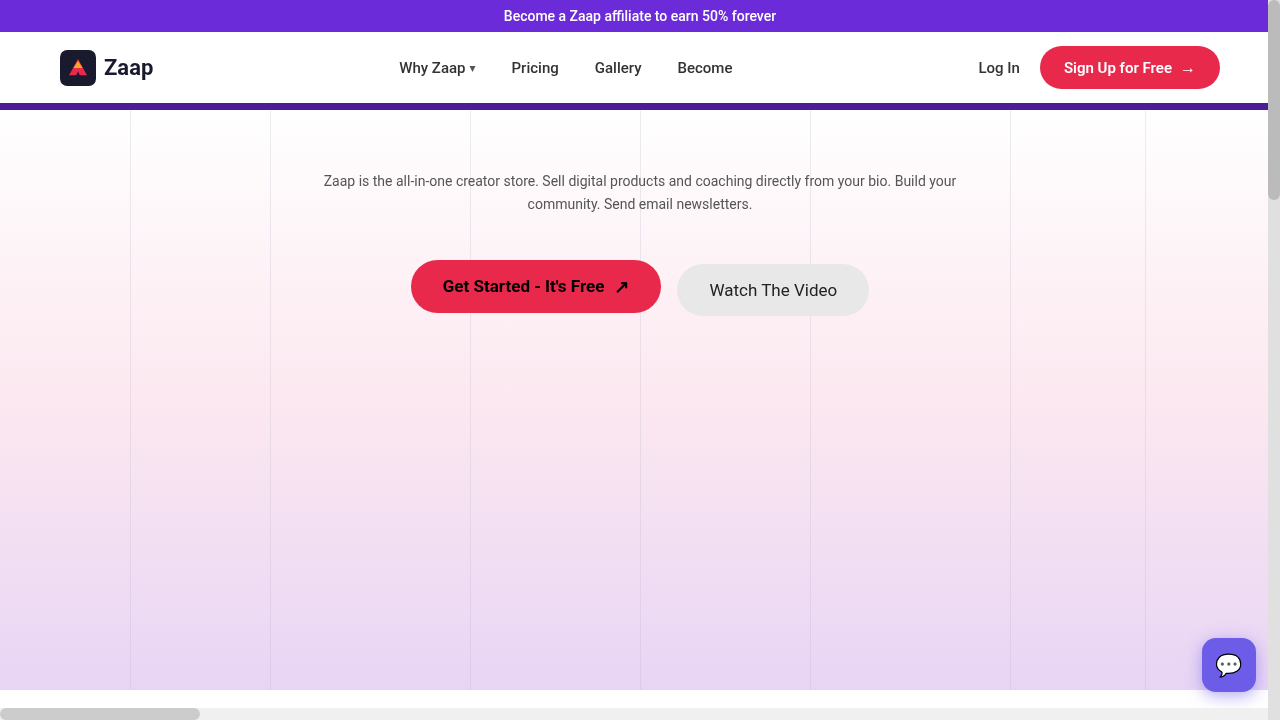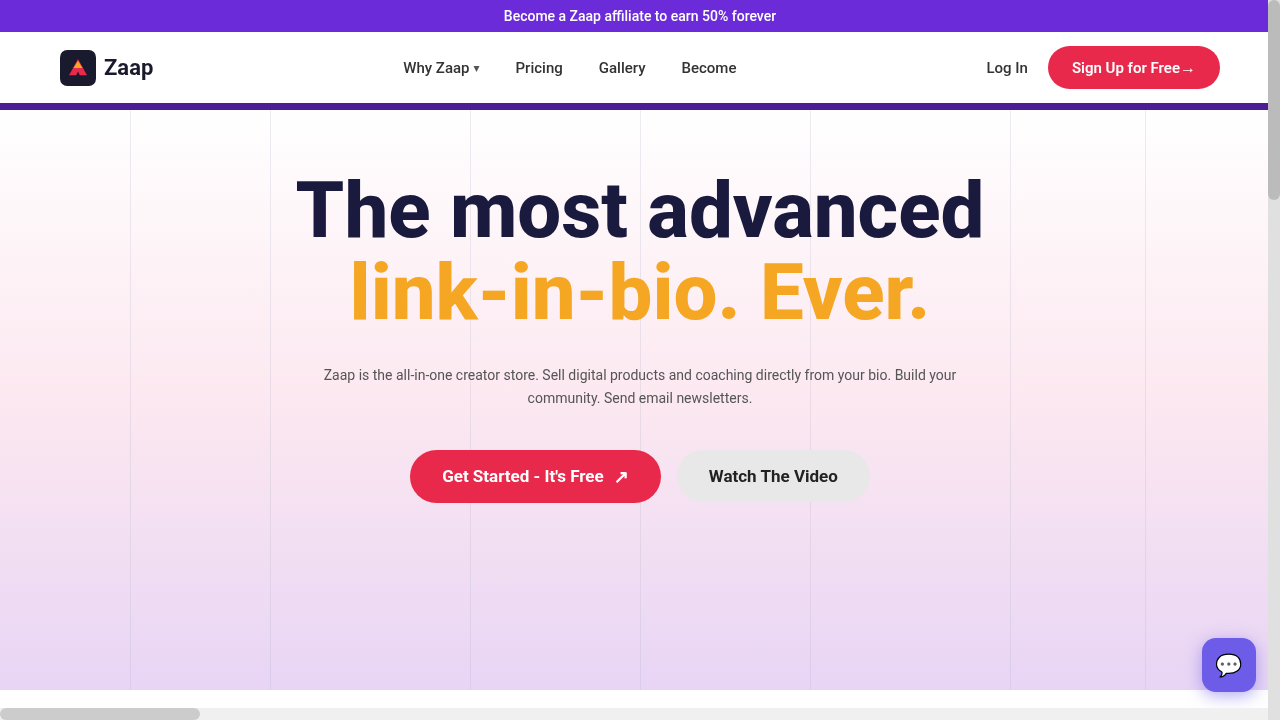--- a/index.html
+++ b/index.html
@@ -95,20 +95,21 @@
       background: #e8294c;
       color: white;
       border: none;
       padding: 12px 24px;
       border-radius: 50px;
       font-size: 15px;
       font-weight: 600;
       cursor: pointer;
       display: flex;
       align-items: center;
+      gap: 8px;
       text-decoration: none;
     }
 
     .signup-btn .arrow {
       font-size: 16px;
     }
 
     
     .scrollbar-right {
       position: fixed;
@@ -196,21 +197,21 @@
     .hero-cta {
       display: flex;
       gap: 16px;
       justify-content: center;
       align-items: center;
       flex-wrap: wrap;
     }
 
     .btn-primary {
       background: #e8294c;
-      color: #ffffff;
+      color: #000000;
       border: none;
       padding: 16px 32px;
       border-radius: 50px;
       font-size: 17px;
       font-weight: 700;
       cursor: pointer;
       display: flex;
       align-items: center;
       gap: 10px;
       text-decoration: none;
@@ -220,23 +221,24 @@
       font-size: 18px;
     }
 
     .btn-secondary {
       background: #e8e8e8;
       color: #222;
       border: none;
       padding: 16px 32px;
       border-radius: 50px;
       font-size: 17px;
-      font-weight: 700;
-      cursor: pointer;
-      text-decoration: none;
+      font-weight: 400;
+      cursor: pointer;
+      text-decoration: none;
+      margin-top: 8px;
     }
 
     
     .chat-widget {
       position: fixed;
       bottom: 28px;
       right: 24px;
       width: 54px;
       height: 54px;
       background: #6c5ce7;
@@ -324,24 +326,20 @@
     <div class="grid-line" style="left: 130px;"></div>
     <div class="grid-line" style="left: 270px;"></div>
     <div class="grid-line" style="left: 470px;"></div>
     <div class="grid-line" style="left: 640px;"></div>
     <div class="grid-line" style="left: 810px;"></div>
     <div class="grid-line" style="left: 1010px;"></div>
     <div class="grid-line" style="left: 1145px;"></div>
   </div>
 
   <div class="hero-content">
-    <h1>
-      <span class="hero-title-line1">The most advanced</span>
-      <span class="hero-title-line2">link-in-bio. Ever.</span>
-    </h1>
 
     <p class="hero-subtitle">Zaap is the all-in-one creator store. Sell digital products and coaching directly from your bio. Build your community. Send email newsletters.</p>
 
     <div class="hero-cta">
       <a href="#" class="btn-primary">
         <span>Get Started - It's Free</span>
         <span class="ext-icon">↗</span>
       </a>
       <a href="#" class="btn-secondary">Watch The Video</a>
     </div>

